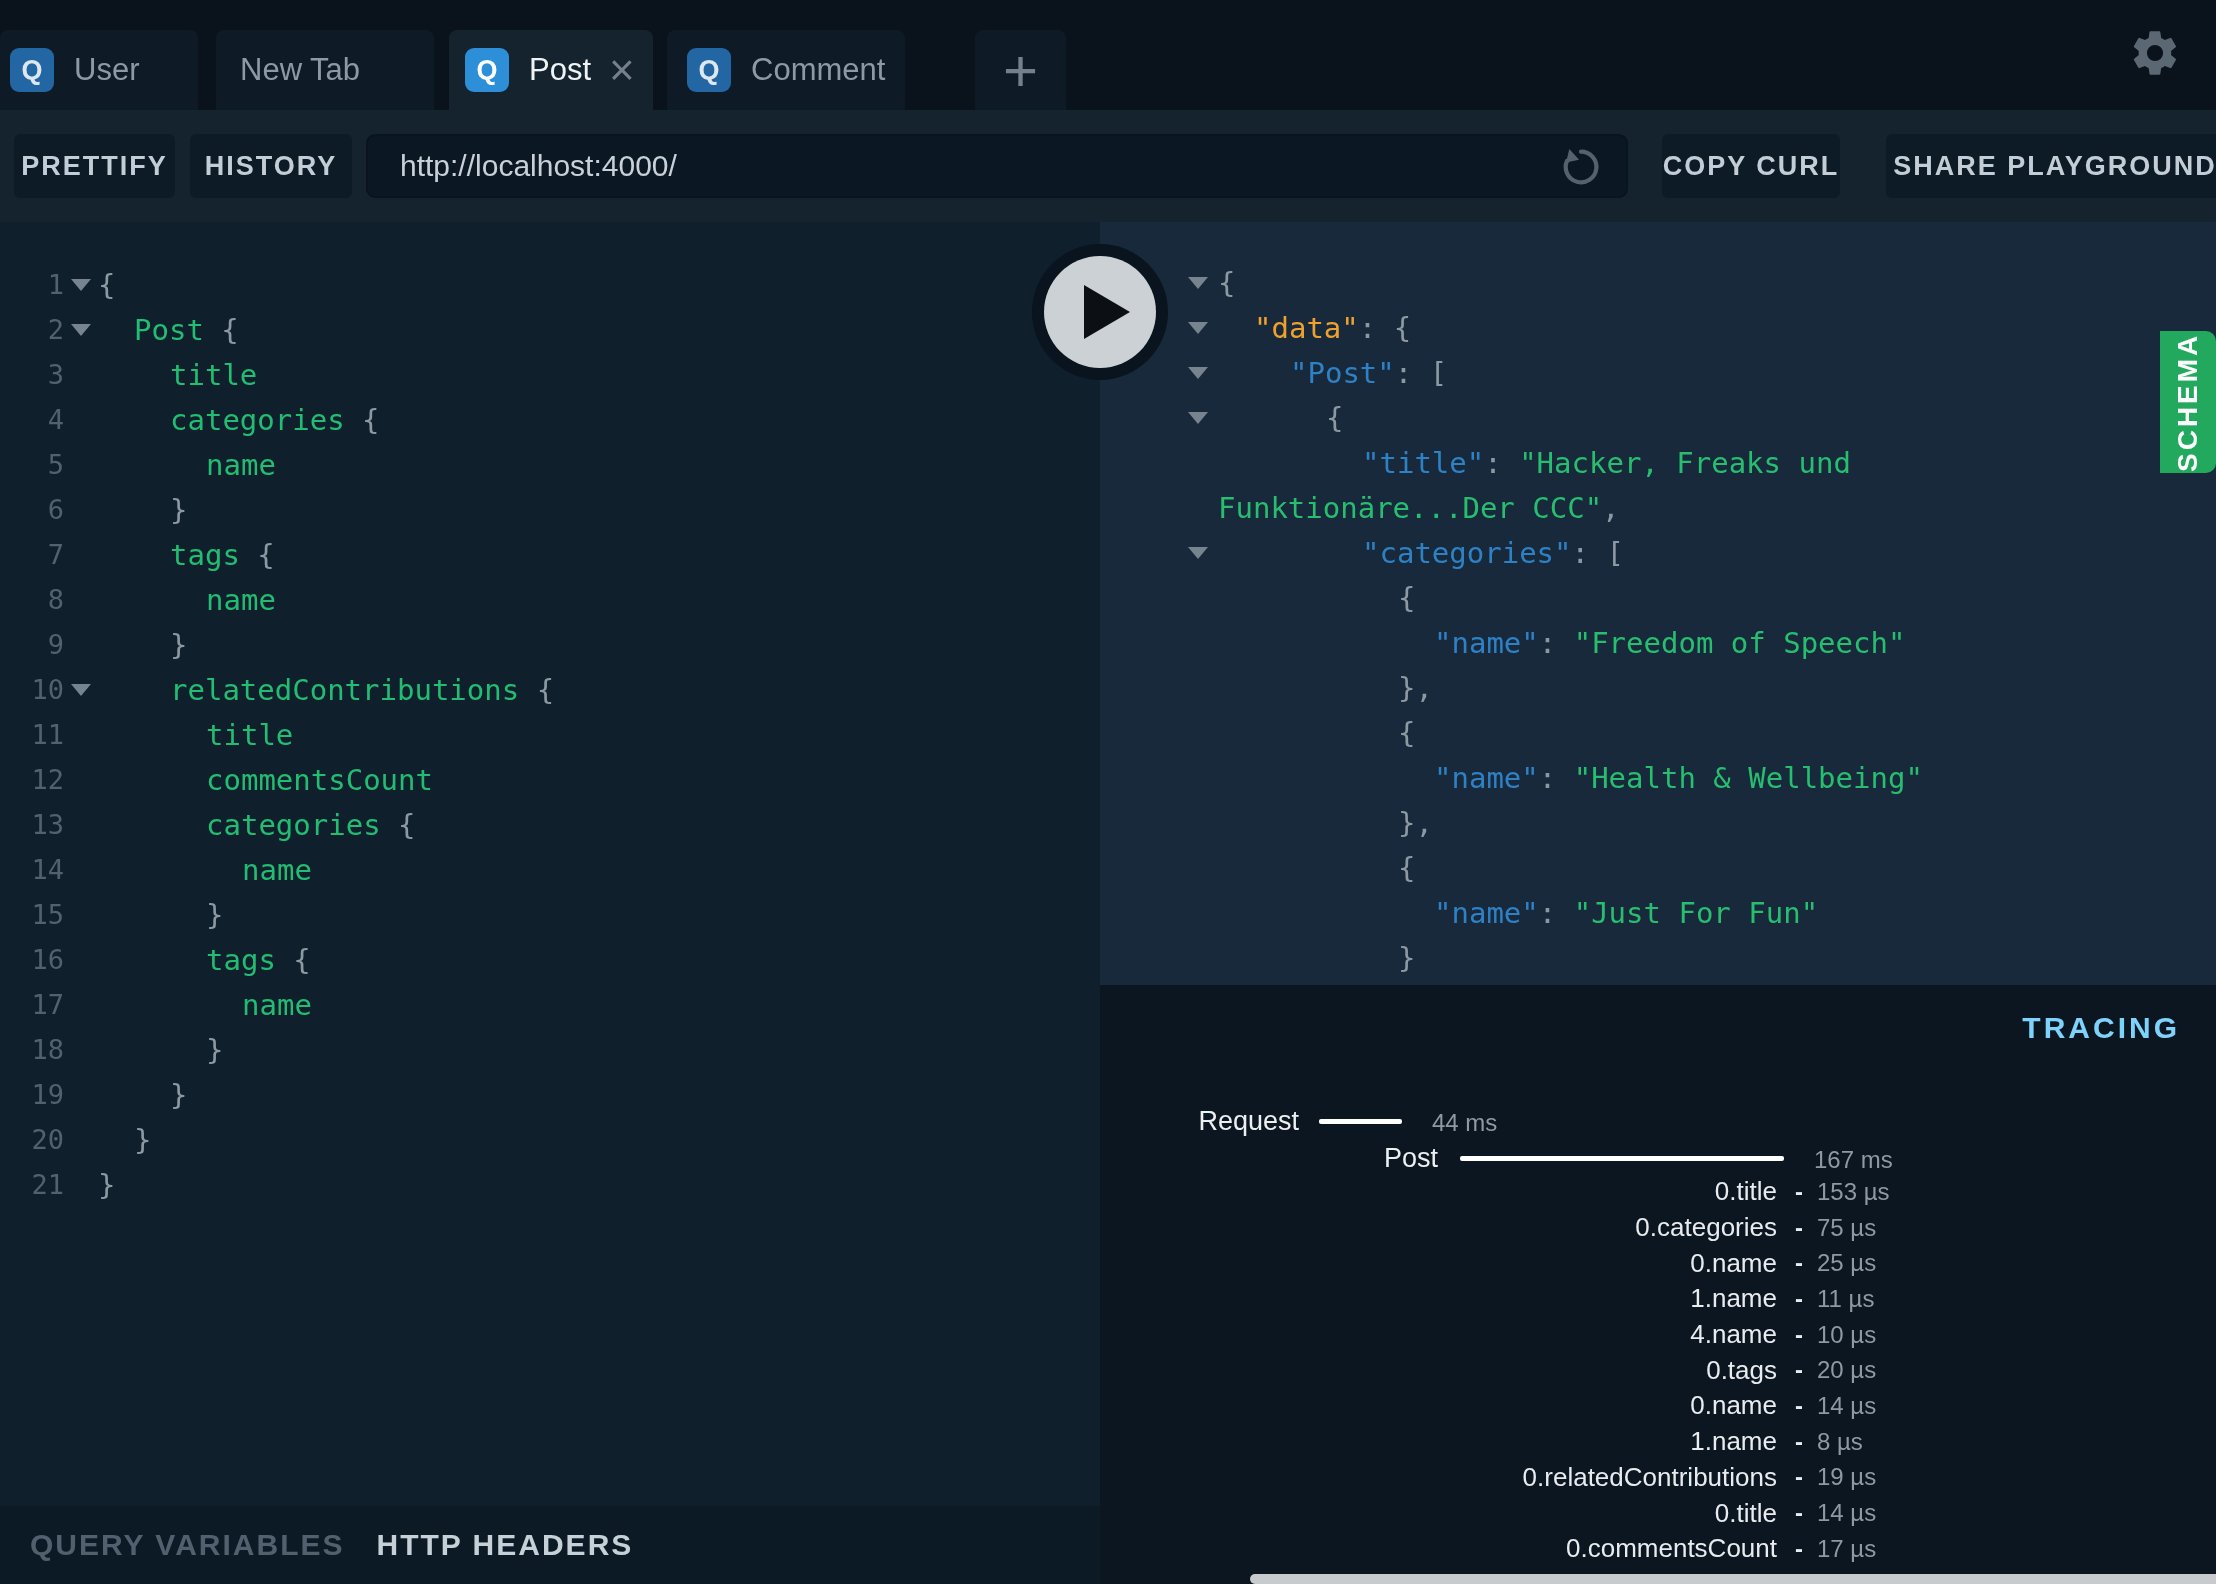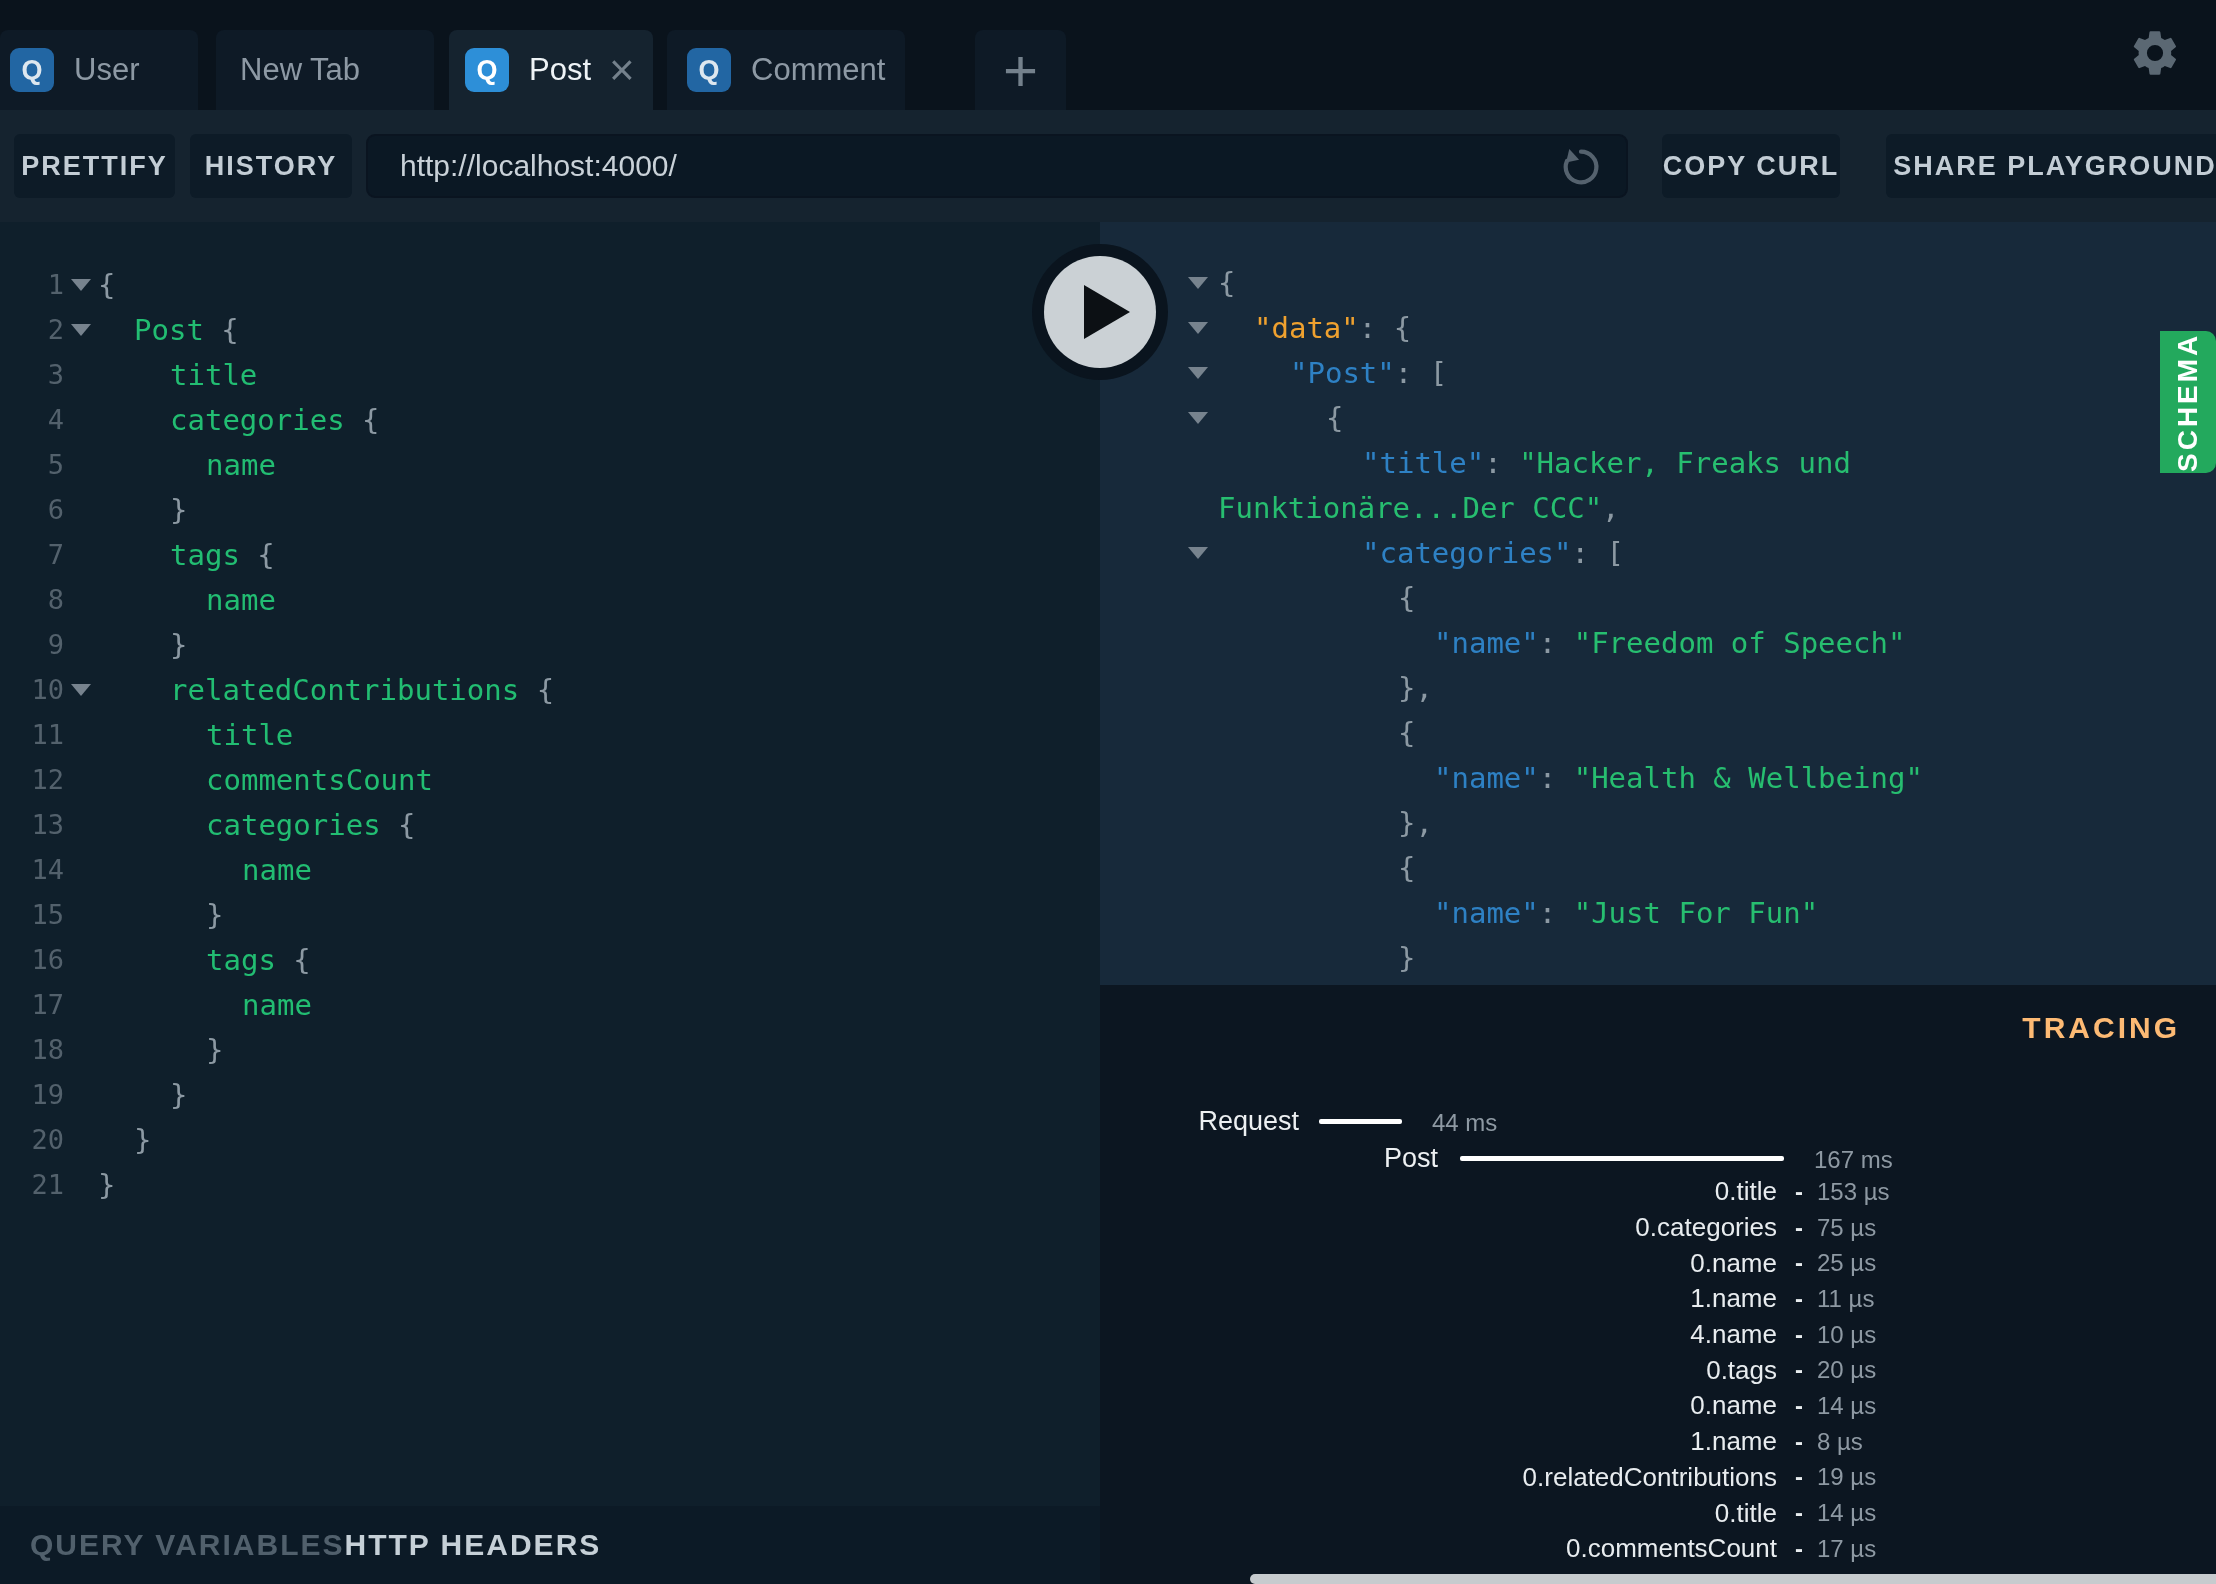--- a/index.html
+++ b/index.html
@@ -75,35 +75,35 @@
                  border-left:46px solid #0C1014;margin-left:14px;}
 
   
   .schema-tab{position:absolute;left:2160px;top:331px;width:56px;height:142px;background:var(--schema-green);
               border-radius:10px 0 0 10px;color:#FFFFFF;font-size:28px;font-weight:bold;letter-spacing:3px;
               display:flex;align-items:center;justify-content:center;writing-mode:vertical-rl;
               transform:rotate(180deg);cursor:pointer;z-index:6;}
 
   
   .tracing-panel{position:absolute;left:1100px;top:985px;width:1116px;height:599px;background:#0C1621;overflow:hidden;}
-  .tracing-title{position:absolute;top:26px;right:36px;font-size:30px;font-weight:bold;letter-spacing:3px;color:#fdba74;}
+  .tracing-title{position:absolute;top:26px;right:36px;font-size:30px;font-weight:bold;letter-spacing:3px;color:#7dd3fc;}
   .wrow{position:absolute;height:36px;}
   .wlabel{position:absolute;top:0;font-size:27px;color:#EDF0F2;text-align:right;}
   .wbar{position:absolute;height:5px;background:#FFFFFF;border-radius:2px;}
   .wval{position:absolute;font-size:24px;color:#8E99A3;white-space:nowrap;}
   #trace-fields{position:absolute;left:0;top:189px;width:1116px;}
   .frow{height:35.7px;display:flex;align-items:center;}
   .flabel{width:677px;flex:none;text-align:right;font-size:26px;color:#E8ECEF;}
   .fdash{flex:none;margin-left:18px;font-size:24px;font-weight:bold;color:#E8ECEF;}
   .fval{flex:none;margin-left:14px;font-size:24px;color:#8E99A3;white-space:nowrap;}
   .hscrollbar{position:absolute;left:150px;right:0;bottom:0;height:10px;background:#C7CBCE;border-radius:5px 0 0 5px;cursor:pointer;}
 
   
   .bottom-bar{position:absolute;left:0;bottom:0;width:1100px;height:78px;background:#0C1A26;
-              display:flex;align-items:center;padding-left:30px;}
+              display:flex;align-items:center;padding-left:30px;gap:32px;}
   .bb-item{font-size:30px;font-weight:bold;letter-spacing:2px;cursor:pointer;}
   .bb-item.dim{color:#51606C;}
   .bb-item.lit{color:#C6D0D7;}
 </style>
 </head>
 <body>
 
 <div class="stage">
 
   <header class="tabbar">

